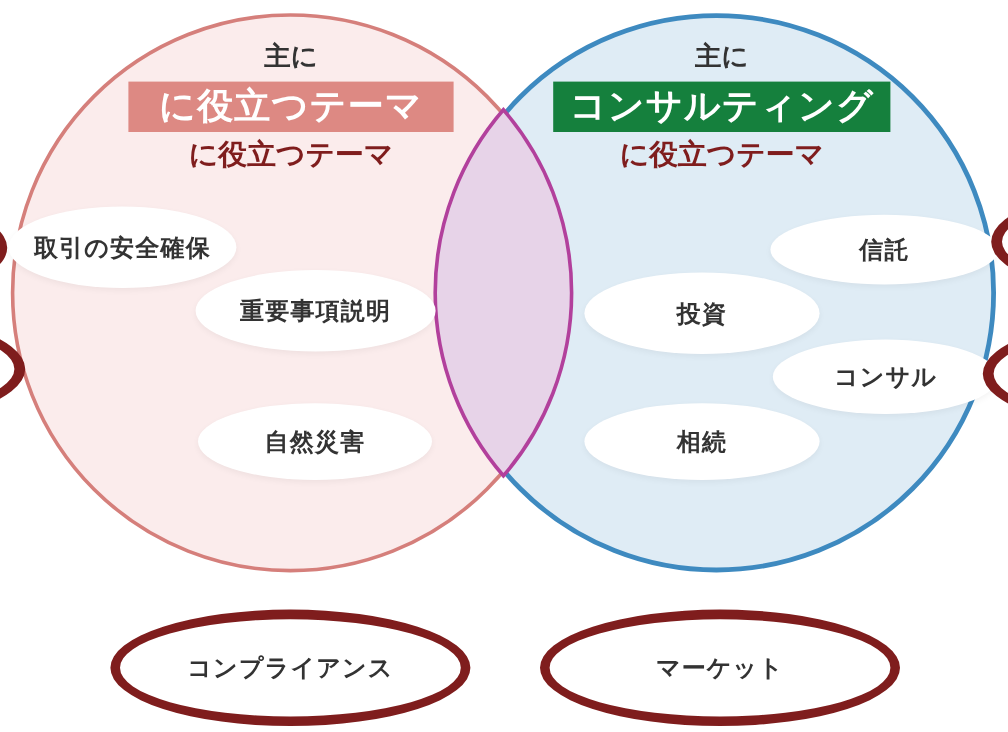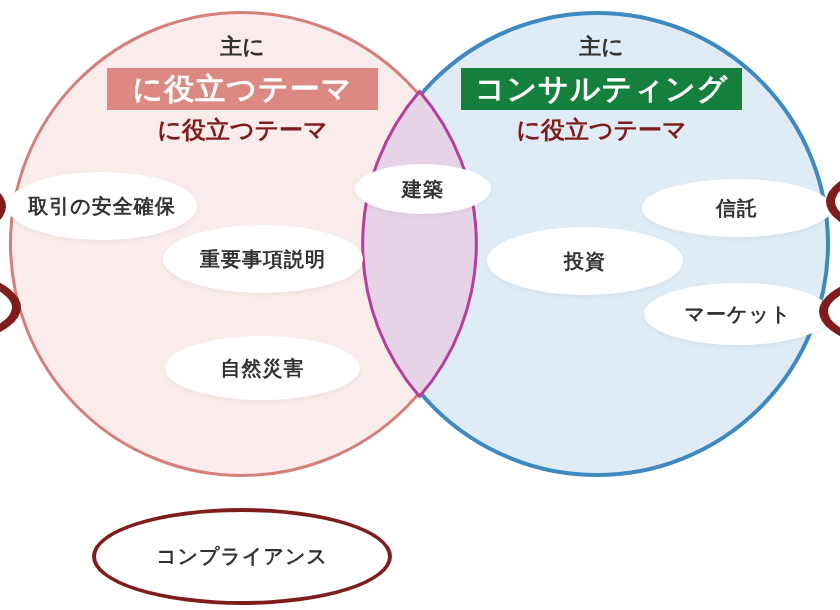--- a/index.html
+++ b/index.html
@@ -45,21 +45,21 @@
   .topic.kenchiku{ left:355px; top:164px; width:136px; height:50px; }
   .topic.zeikin  { left:355px; top:267px; width:136px; height:56px; }
   .topic.shintaku{ left:642px; top:179px; width:190px; height:58px; }
   .topic.toushi  { left:487px; top:227px; width:196px; height:68px; }
   .topic.consul  { left:644px; top:283px; width:188px; height:62px; }
   .topic.souzoku { left:487px; top:336px; width:196px; height:64px; }
 
   
   .ring {
     position:absolute; border-radius:50%; box-sizing:border-box;
-    background:#ffffff; border:4px solid #7f1d1d;
+    background:#ffffff; border:8px solid #7f1d1d;
     display:flex; align-items:center; justify-content:center;
     font-size:20px; font-weight:bold; color:#333; letter-spacing:1px;
     z-index:4;
   }
   .ring.compliance { left:92px;  top:508px; width:300px; height:97px; }
   .ring.market     { left:450px; top:508px; width:300px; height:97px; }
   
   .ring.edge { border-width:9px; }
   .ring.edge.l1 { left:-294px; top:158px; width:300px; height:97px; }
   .ring.edge.l2 { left:-279px; top:259px; width:300px; height:97px; }
@@ -87,26 +87,27 @@
   <div class="venn-title right">
     <div class="t-prefix">主に</div>
     <div class="t-box">コンサルティング</div>
     <div class="t-suffix">に役立つテーマ</div>
   </div>
 
   <div class="topic jyuyo">取引の安全確保</div>
   <div class="topic torihiki">重要事項説明</div>
   <div class="topic shizen">自然災害</div>
 
-  <div class="topic kenchiku">建築</div>
 
   <div class="topic shintaku">信託</div>
   <div class="topic toushi">投資</div>
-  <div class="topic consul">マーケット</div>
+  <div class="topic consul">コンサル</div>
+  <div class="topic souzoku">相続</div>
 
   <div class="ring compliance">コンプライアンス</div>
+  <div class="ring market">マーケット</div>
 
   <div class="ring edge l1"></div>
   <div class="ring edge l2"></div>
   <div class="ring edge r1"></div>
   <div class="ring edge r2"></div>
 
 </div>
 
 </body></html>

